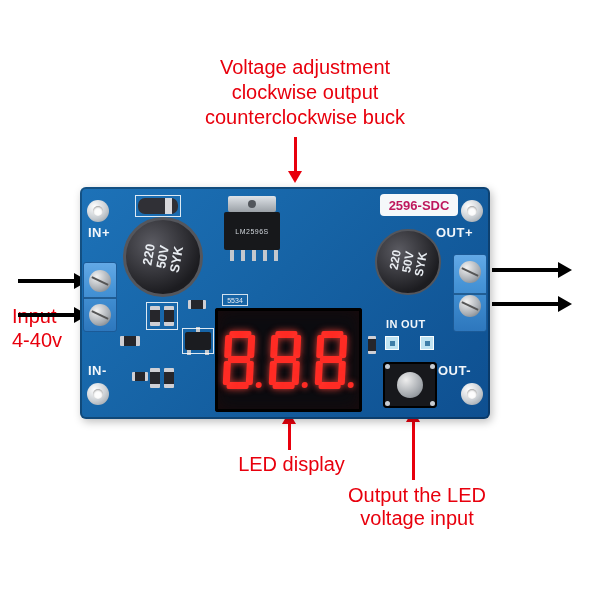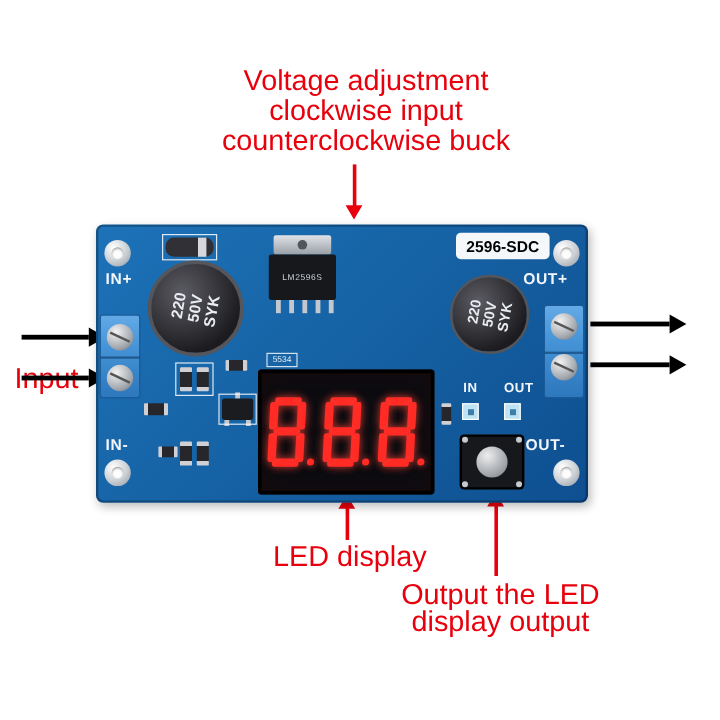--- a/index.html
+++ b/index.html
@@ -7,40 +7,40 @@
     --arr-black:#000000;
     --pcb-blue:#1663a5;
     --term-blue:#4593d6;
     --seg-red:#ff2b24;
   }
   *{margin:0;padding:0;box-sizing:border-box;}
   body{background:#ffffff;font-family:"Liberation Sans",sans-serif;}
   .canvas{position:relative;width:600px;height:600px;background:#ffffff;overflow:hidden;}
 
   
-  .ann{position:absolute;color:var(--ann-red);font-size:24px;line-height:25px;text-align:center;}
+  .ann{position:absolute;color:var(--ann-red);font-size:20px;line-height:25px;text-align:center;}
   .ann.left-align{text-align:left;line-height:24px;}
   .stem-v{position:absolute;width:3px;background:var(--ann-red);}
   .stem-h{position:absolute;height:4px;background:var(--arr-black);}
   .ah{position:absolute;width:0;height:0;}
   .ah.down{border-left:7px solid transparent;border-right:7px solid transparent;border-top:12px solid var(--ann-red);}
   .ah.up{border-left:7px solid transparent;border-right:7px solid transparent;border-bottom:12px solid var(--ann-red);}
   .ah.right{border-top:8px solid transparent;border-bottom:8px solid transparent;border-left:14px solid var(--arr-black);}
 
   
   .pcb{position:absolute;left:80px;top:187px;width:410px;height:232px;border-radius:6px;
        background:linear-gradient(135deg,#1d72b8 0%,var(--pcb-blue) 45%,#0e4f90 100%);
        box-shadow:inset 0 0 0 2px rgba(0,0,0,.28),2px 3px 8px rgba(0,0,0,.25);}
   .hole{position:absolute;width:22px;height:22px;border-radius:50%;
         background:radial-gradient(circle at 35% 30%,#ffffff,#c9ced3 55%,#8f969c);}
   .hole .bore{position:absolute;left:6px;top:6px;width:10px;height:10px;border-radius:50%;background:#fdfdfd;box-shadow:inset 0 1px 2px rgba(0,0,0,.4);}
   .silk{position:absolute;color:#f2f6fa;font-weight:bold;font-size:13px;letter-spacing:.5px;}
   .silk.small{font-size:11px;}
   .silk-box{position:absolute;border:1px solid rgba(255,255,255,.85);}
-  .model{position:absolute;background:#f5f8fa;color:#000000;font-weight:bold;font-size:13px;
+  .model{position:absolute;background:#f5f8fa;color:#be185d;font-weight:bold;font-size:13px;
          border-radius:4px;display:flex;align-items:center;justify-content:center;}
   .terminal{position:absolute;background:linear-gradient(180deg,#63a9e6,var(--term-blue) 40%,#2d77bd);
             border:1px solid #1b5a97;border-radius:3px;}
   .terminal .divider{position:absolute;left:0;right:0;height:2px;background:rgba(12,60,105,.6);}
   .screw{position:absolute;width:22px;height:22px;border-radius:50%;
          background:radial-gradient(circle at 35% 30%,#f2f2f2,#a8adb3 60%,#6b7076);}
   .screw .slot{position:absolute;left:2px;top:10px;width:18px;height:2px;background:#555;transform:rotate(25deg);}
   .cap{position:absolute;border-radius:50%;border:3px solid #54565c;
        background:radial-gradient(circle at 35% 32%,#5b5b62,#1c1c20 72%);}
   .cap .cap-text{position:absolute;left:0;top:0;right:0;bottom:0;display:flex;flex-direction:column;
@@ -90,30 +90,31 @@
   .code-box{position:absolute;border:1px solid rgba(255,255,255,.8);color:#e8edf3;font-size:7px;
        display:flex;align-items:center;justify-content:center;}
 </style>
 </head>
 <body>
 
 <div class="canvas">
 
   <div class="ann" style="left:165px;top:55px;width:280px;">
     <div>Voltage adjustment</div>
-    <div>clockwise input</div>
+    <div>clockwise output</div>
     <div>counterclockwise buck</div>
   </div>
   <div>
     <div class="stem-v" style="left:294px;top:137px;height:36px;"></div>
     <div class="ah down" style="left:288px;top:171px;"></div>
   </div>
 
   <div class="ann left-align" style="left:12px;top:304px;width:75px;">
     <div>Input</div>
+    <div>4-40v</div>
   </div>
   <div>
     <div class="stem-h" style="left:18px;top:279px;width:56px;"></div>
     <div class="ah right" style="left:74px;top:273px;"></div>
   </div>
   <div>
     <div class="stem-h" style="left:18px;top:313px;width:56px;"></div>
     <div class="ah right" style="left:74px;top:307px;"></div>
   </div>
 
@@ -129,21 +130,21 @@
   <div class="ann" style="left:209px;top:452px;width:165px;">
     <div>LED display</div>
   </div>
   <div>
     <div class="stem-v" style="left:288px;top:423px;height:27px;"></div>
     <div class="ah up" style="left:282px;top:412px;"></div>
   </div>
 
   <div class="ann" style="left:332px;top:484px;width:170px;line-height:23px;">
     <div>Output the LED</div>
-    <div>display output</div>
+    <div>voltage input</div>
   </div>
   <div>
     <div class="stem-v" style="left:412px;top:421px;height:59px;"></div>
     <div class="ah up" style="left:406px;top:410px;"></div>
   </div>
 
   <div class="pcb">
 
     <div class="hole" style="left:7px;top:13px;">
         <div class="bore"></div>
@@ -262,21 +263,21 @@
             <div class="seg seg-c on"></div>
             <div class="seg seg-d on"></div>
             <div class="seg seg-e on"></div>
             <div class="seg seg-f on"></div>
             <div class="seg seg-g on"></div>
             <div class="dp on"></div>
           </div></div>
     </div>
 
     <div class="silk small" style="left:306px;top:131px;">IN</div>
-    <div class="silk small" style="left:340px;top:131px;">OUT</div>
+    <div class="silk small" style="left:321px;top:131px;">OUT</div>
     <div class="led" style="left:305px;top:149px;">
         <div class="die"></div>
       </div>
     <div class="led" style="left:340px;top:149px;">
         <div class="die"></div>
       </div>
 
     <div class="btn" style="left:303px;top:175px;width:54px;height:46px;">
       <div class="plunger"></div>
       <div class="pin" style="left:2px;top:2px;"></div>

